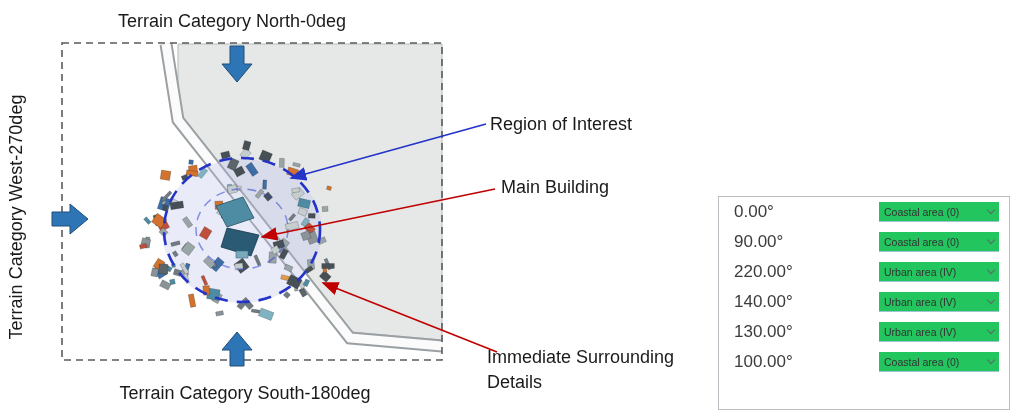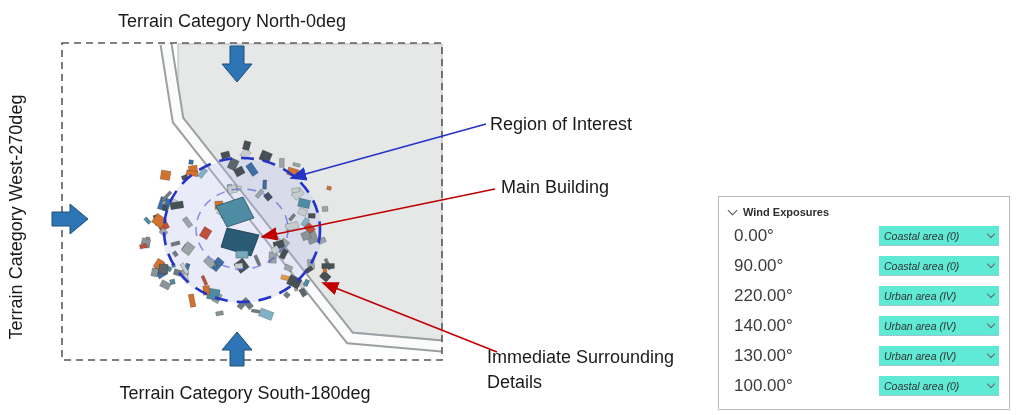--- a/index.html
+++ b/index.html
@@ -25,22 +25,21 @@
   }
   .wp-row{
     display:flex;align-items:center;justify-content:space-between;
     padding:0 10px 0 15px;height:30px;
   }
   .wp-angle{font-size:17px;color:#3c3c3c;}
   .wp-select{
     width:120px;height:20px;box-sizing:border-box;
     display:flex;align-items:center;justify-content:space-between;
     border-bottom:1px solid #9ec4d2;padding:0 3px 0 5px;cursor:pointer;
-    background:#5eead4;
-    font-style:italic;
+    background:#22c55e;
   }
   .wp-select .val{font-size:10.5px;color:#333;white-space:nowrap;}
   .wp-select .chev{width:5px;height:5px;border-color:#666;margin-right:2px;}
 </style>
 </head>
 <body>
 
 <svg class="figure-svg" width="714" height="415" viewBox="0 0 714 415">
 
   <defs>
@@ -195,24 +194,20 @@
   <text x="22" y="217" text-anchor="middle" font-size="18" fill="#1a1a1a" transform="rotate(-90 22 217)">Terrain Category West-270deg</text>
   <text x="245" y="399" text-anchor="middle" font-size="18" fill="#1a1a1a">Terrain Category South-180deg</text>
 
   <text x="490" y="130" font-size="18" fill="#1a1a1a">Region of Interest</text>
   <text x="501" y="193" font-size="18" fill="#1a1a1a">Main Building</text>
   <text x="487" y="363" font-size="18" fill="#1a1a1a">Immediate Surrounding</text>
   <text x="487" y="388" font-size="18" fill="#1a1a1a">Details</text>
 </svg>
 
 <div class="wind-panel">
-  <div class="wp-header">
-    <span class="chev"></span>
-    <span>Wind Exposures</span>
-  </div>
 
   <div class="wp-row">
     <span class="wp-angle">0.00°</span>
     <div class="wp-select">
       <span class="val">Coastal area (0)</span>
       <span class="chev"></span>
     </div>
   </div>
   <div class="wp-row">
     <span class="wp-angle">90.00°</span>

